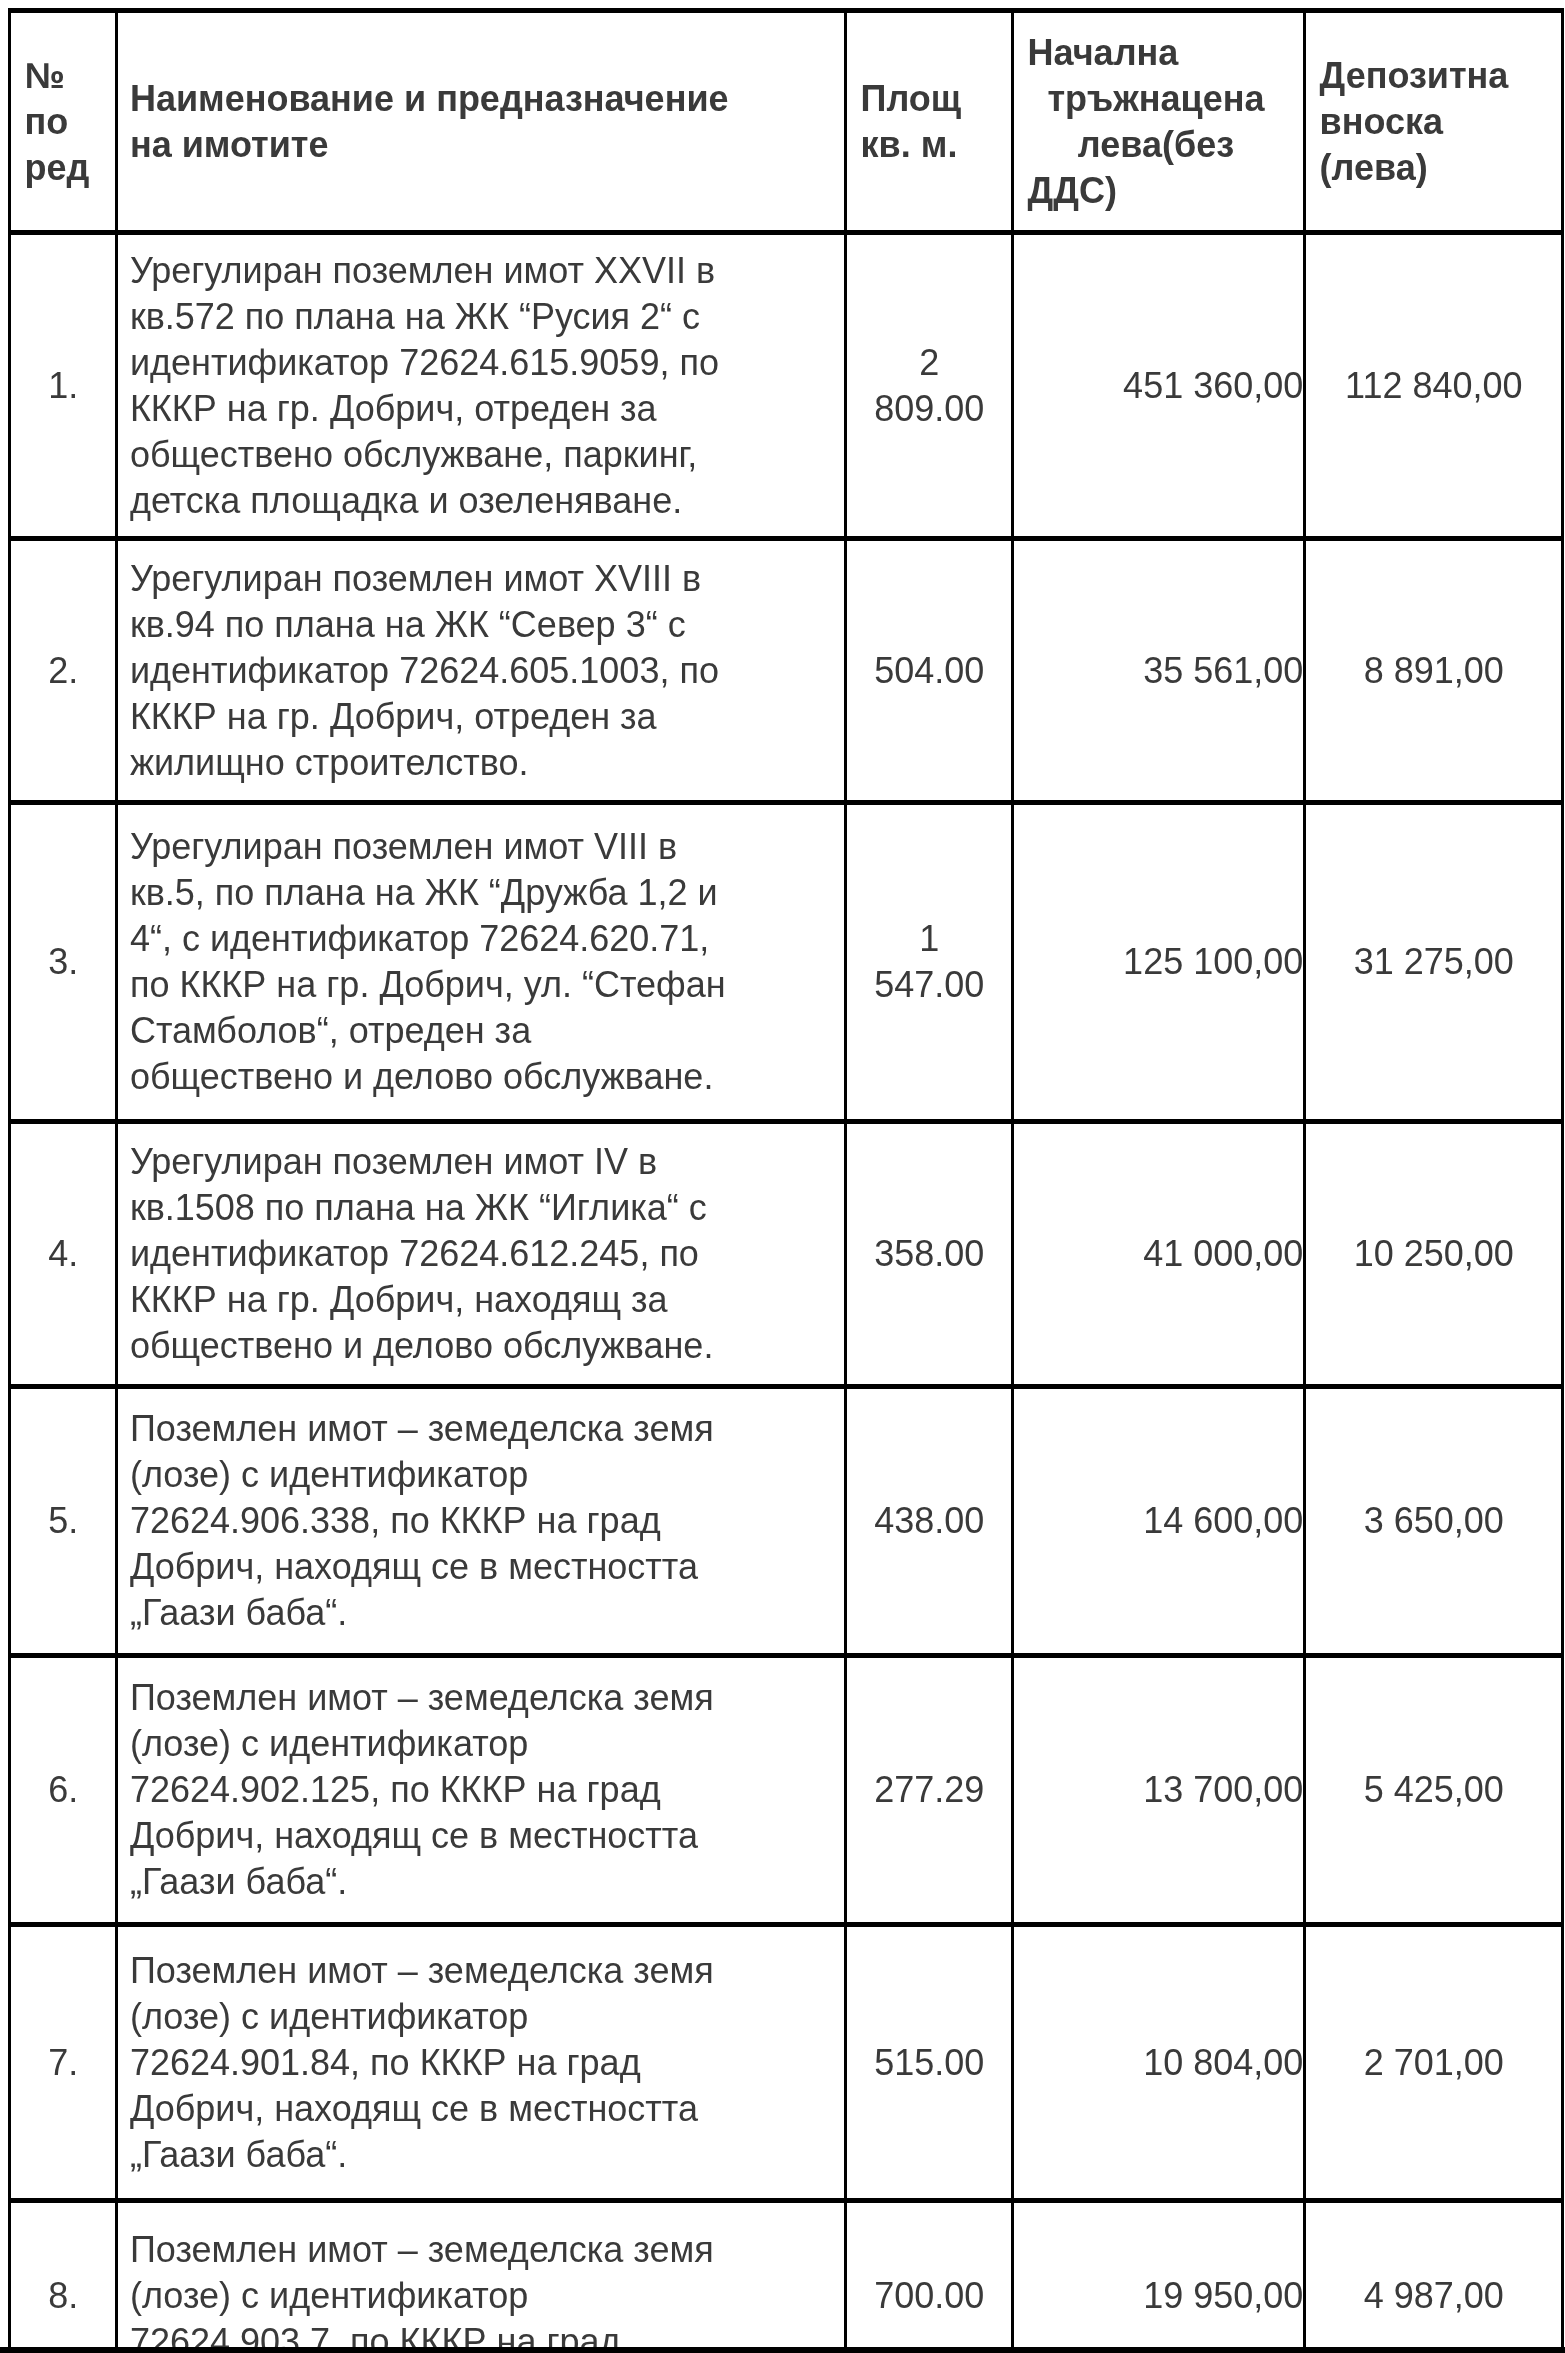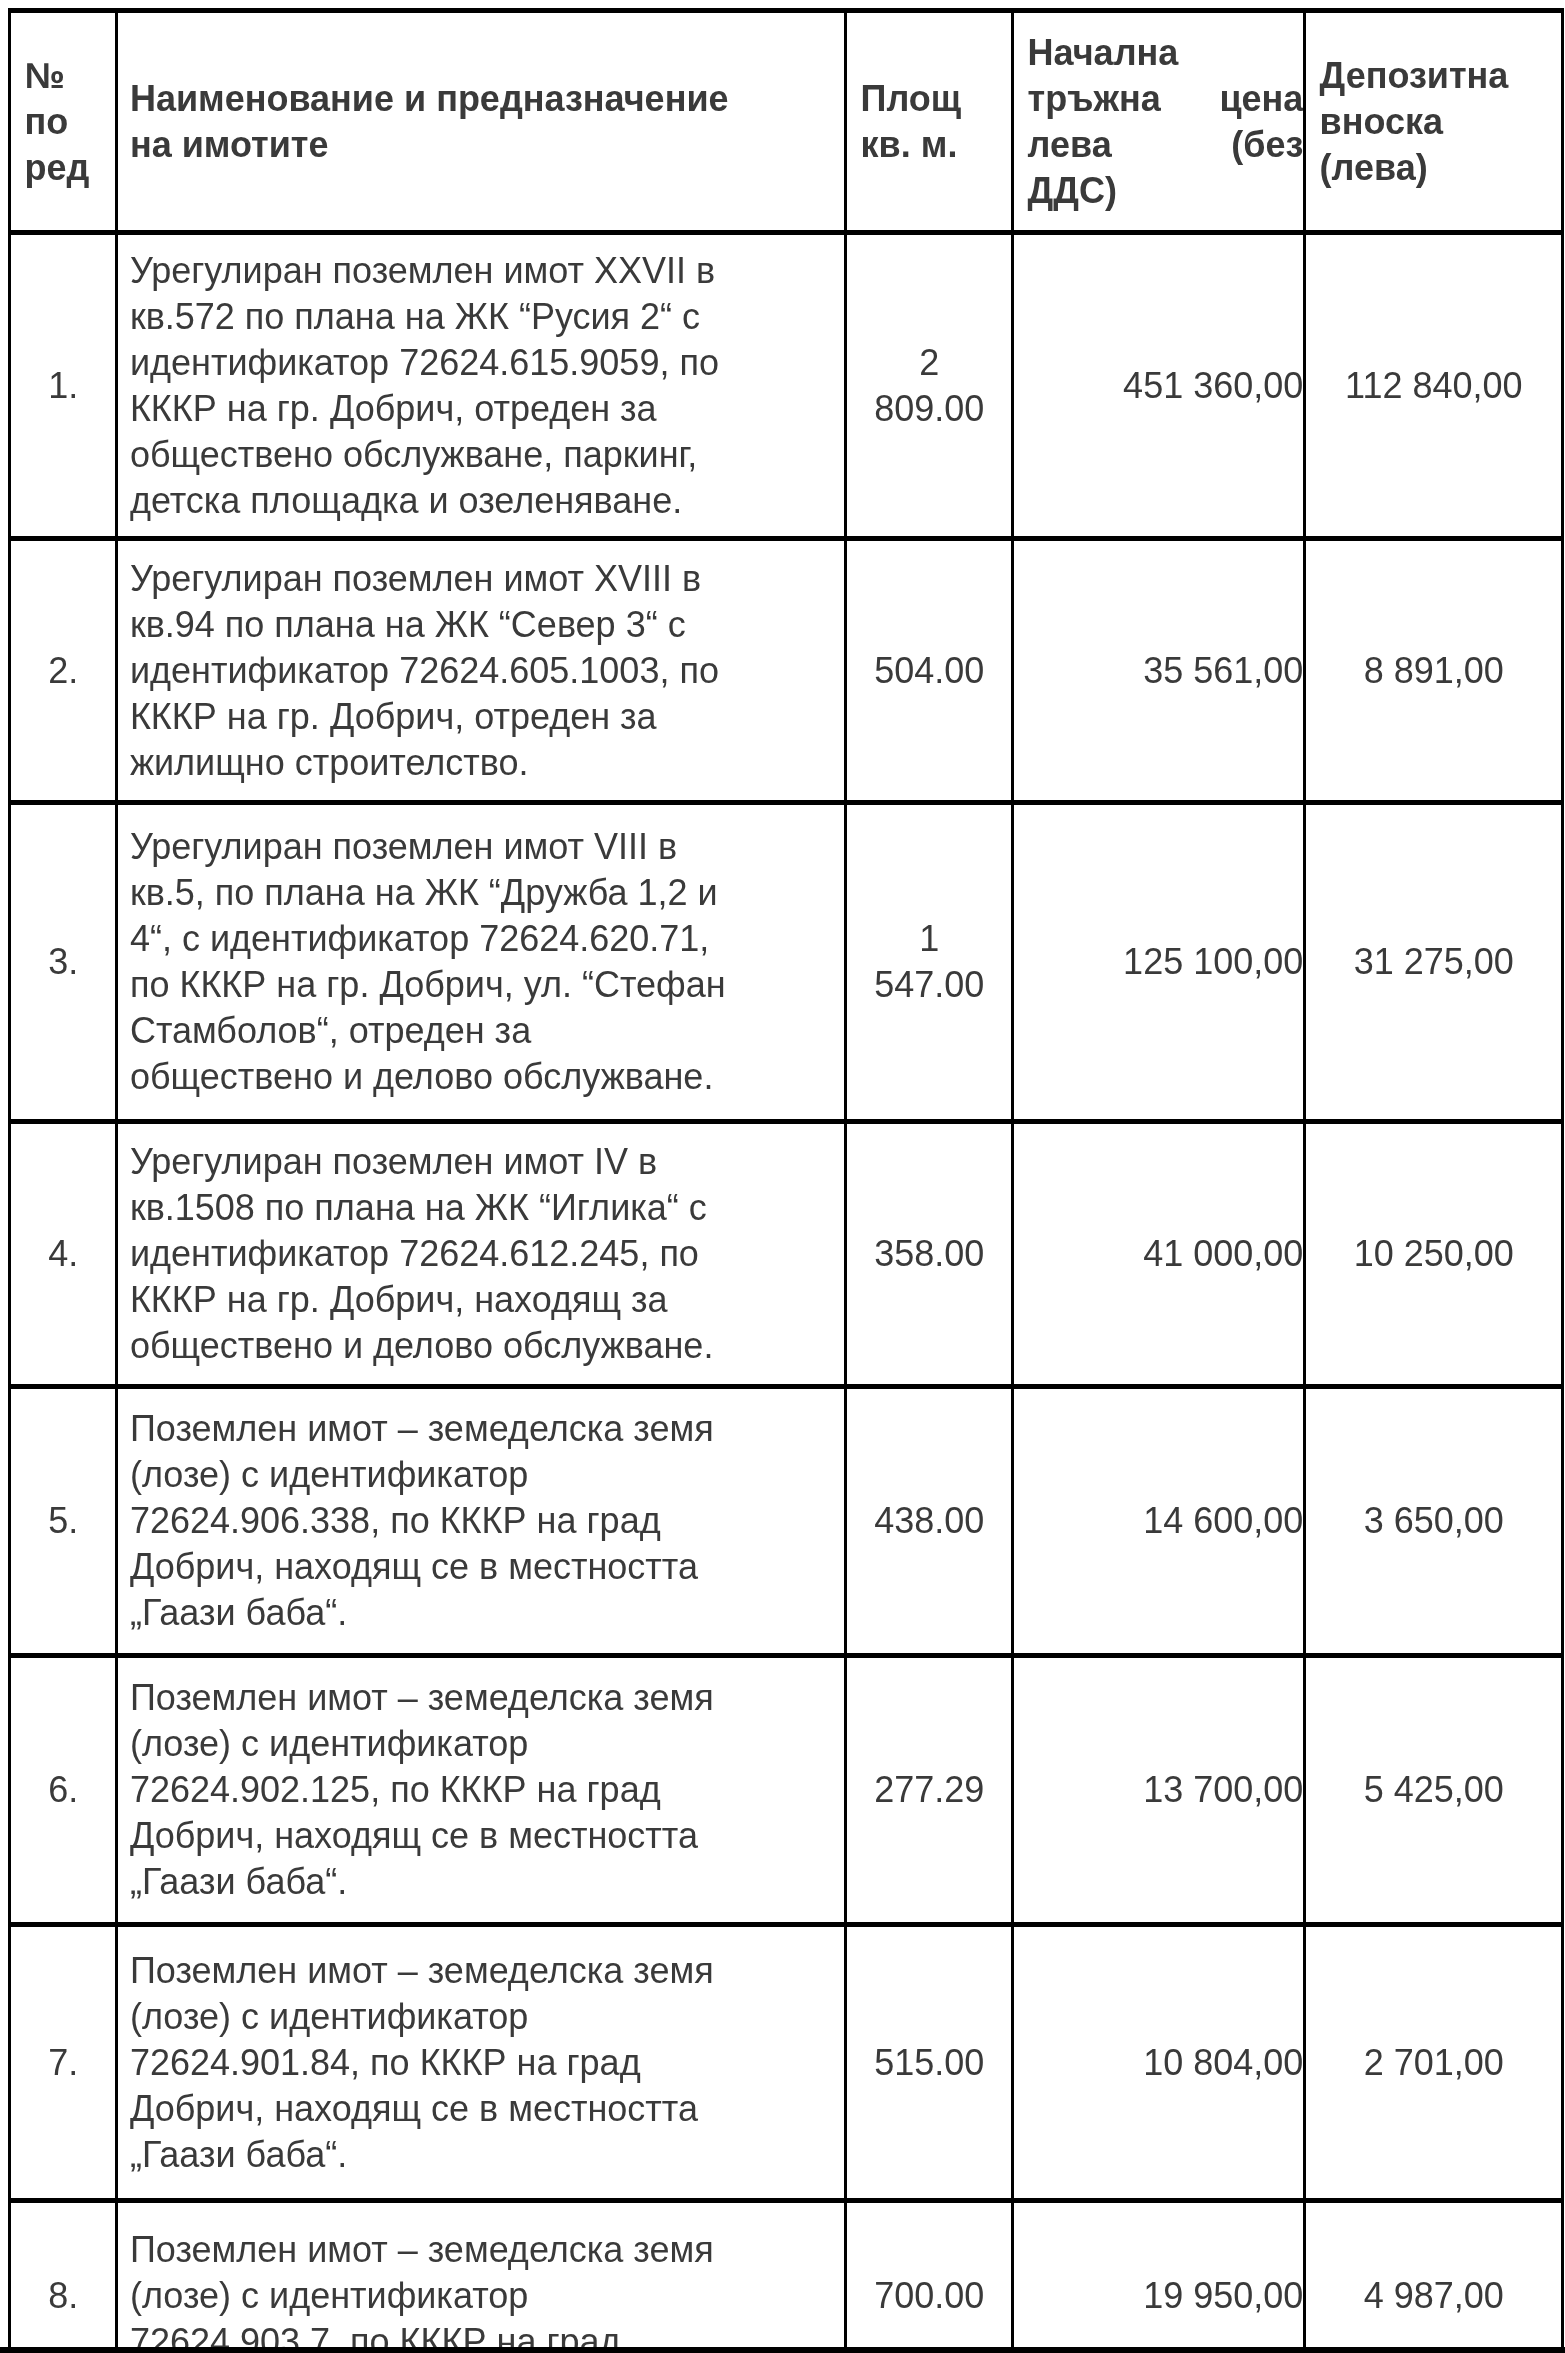--- a/index.html
+++ b/index.html
@@ -18,23 +18,23 @@
   tbody tr:nth-child(3){height:319px;}
   tbody tr:nth-child(4){height:265px;}
   tbody tr:nth-child(5){height:269px;}
   tbody tr:nth-child(6){height:269px;}
   tbody tr:nth-child(7){height:276px;}
   tbody tr:nth-child(8){height:190px;}
   .lines{white-space:pre-line;}
   th.h-num{text-align:left;padding-left:13.3px;}
   th.h-name{padding-left:11.6px;padding-right:33px;}
   th.h-area{padding-left:13.3px;}
-  th.h-price{padding-left:13.3px;padding-right:0;}
+  th.h-price{padding-left:13.3px;padding-right:19px;}
   th.h-dep{padding-left:13.3px;}
-  .jline{display:flex;justify-content:space-between;}
+  .jline{display:flex;justify-content:center;}
   td.c-num{text-align:center;}
   td.c-desc{text-align:left;padding-left:11.6px;padding-right:55px;}
   td.c-area{text-align:center;padding:0 21px;}
   td.c-price{text-align:right;}
   td.c-dep{text-align:center;}
   .bottom-bar{position:absolute;left:0;top:2347px;width:1565px;height:6.6px;background:#000;}
 </style>
 </head>
 <body>
 

